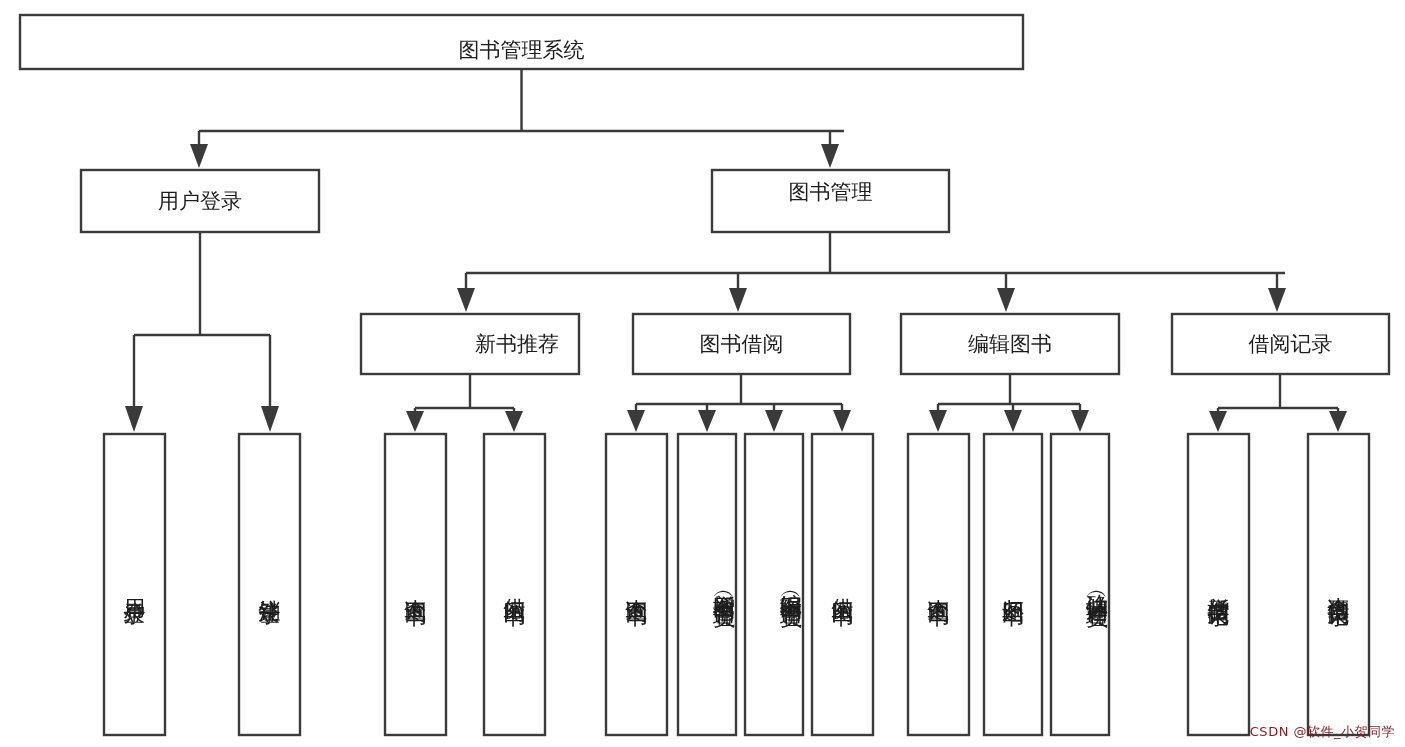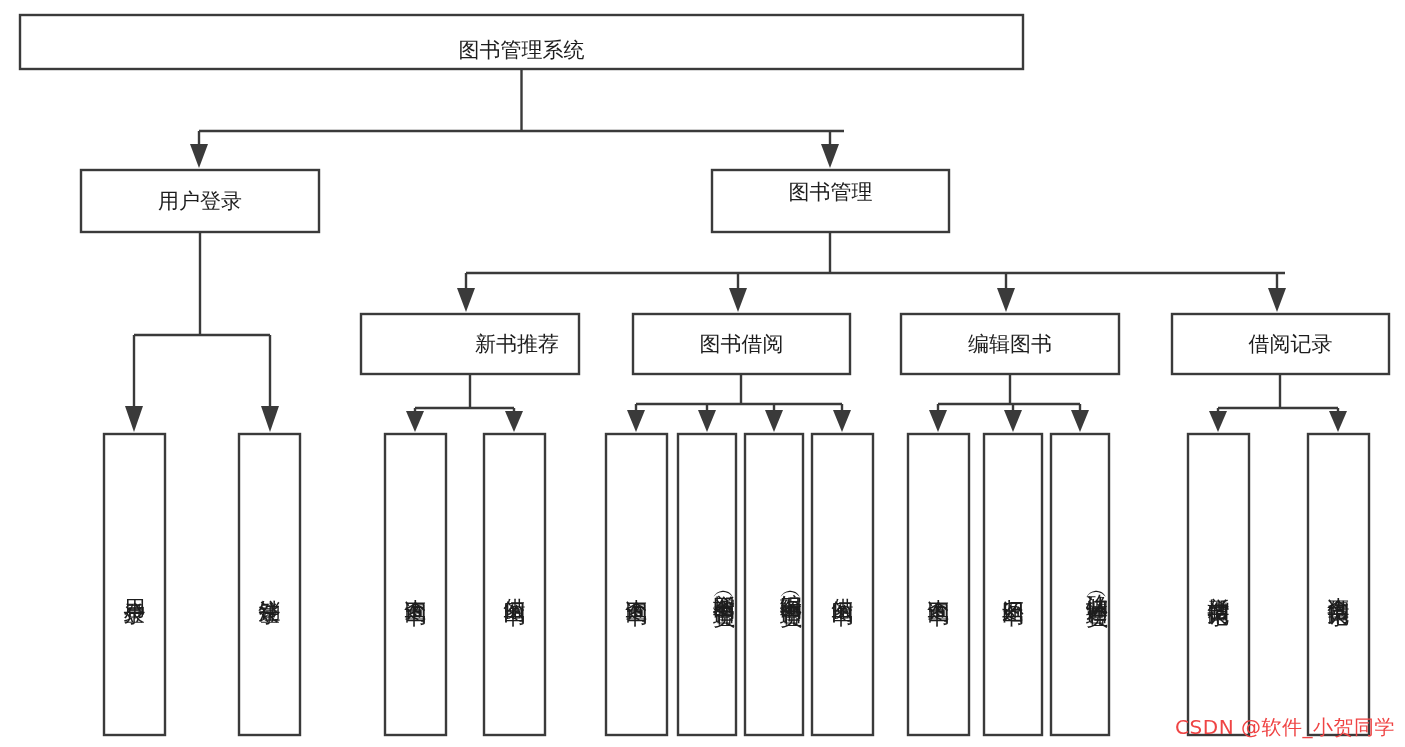--- a/index.html
+++ b/index.html
@@ -66,22 +66,22 @@
     font-size: 21px;
     color: #1d1d1d;
     white-space: nowrap;
     pointer-events: none;
   }
   .watermark {
     position: absolute;
     right: 10px;
     bottom: 6px;
     font-family: "DejaVu Sans", "Liberation Sans", sans-serif;
-    font-size: 20px;
-    color: #ef4444;
+    font-size: 13px;
+    color: #7f1d1d;
     letter-spacing: 0.5px;
     user-select: none;
     pointer-events: none;
   }
 </style>
 </head>
 <body>
 
 <div id="diagram-root">
 

